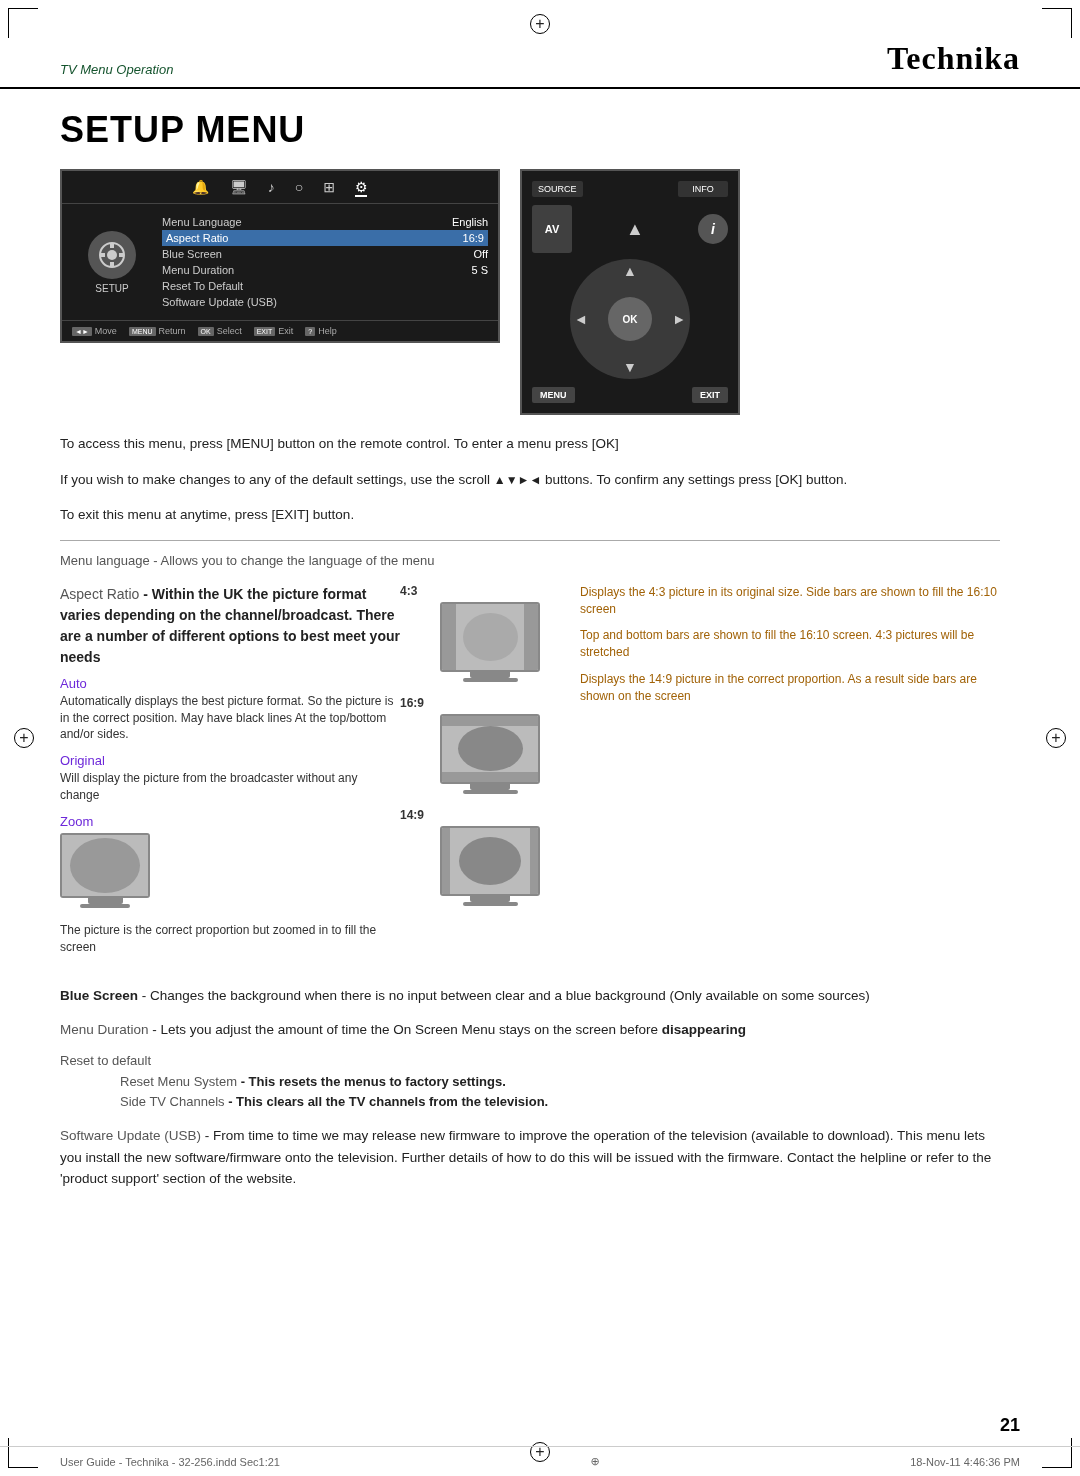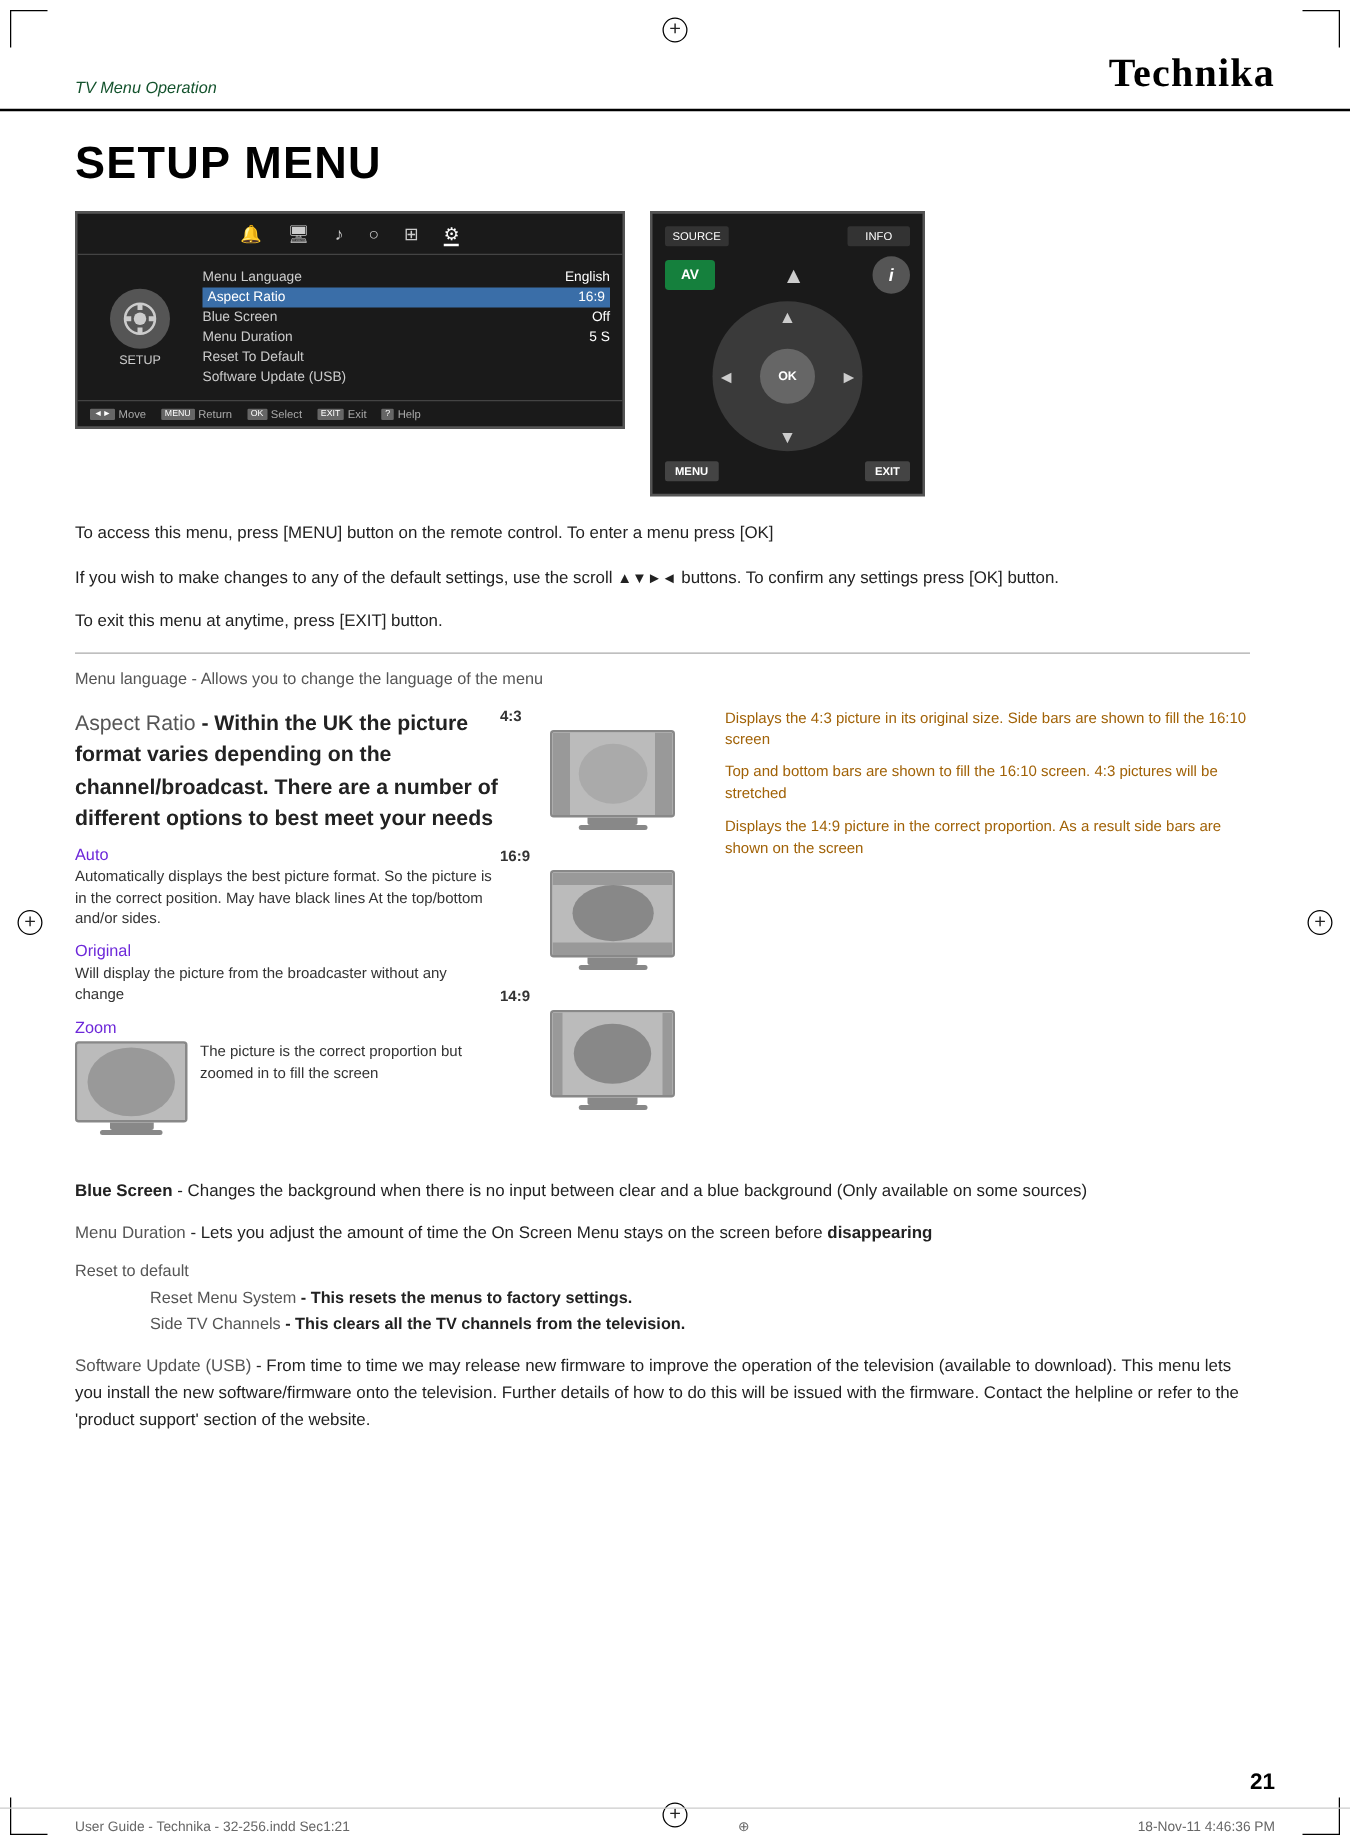--- a/index.html
+++ b/index.html
@@ -191,25 +191,25 @@
     .remote-source-btn, .remote-info-btn {
       background: #333;
       color: #fff;
       font-size: 9px;
       padding: 3px 6px;
       border-radius: 2px;
       text-align: center;
       min-width: 50px;
     }
     .remote-av-btn {
-      background: #15803d;
+      background: #404040;
       color: #fff;
       font-size: 11px;
       font-weight: bold;
-      width: 40px; height: 24px;
+      width: 40px; height: 48px;
       border-radius: 3px;
       display: flex; align-items: center; justify-content: center;
     }
     .remote-info-icon {
       background: #555;
       color: #fff;
       font-style: italic;
       font-weight: bold;
       width: 30px; height: 30px;
       border-radius: 50%;
@@ -313,21 +313,21 @@
       gap: 10px;
     }
     .aspect-ratio-right {
       flex: 1;
       display: flex;
       flex-direction: column;
       gap: 10px;
     }
 
     .aspect-title {
-      font-size: 17px;
+      font-size: 14px;
       margin-bottom: 8px;
       line-height: 1.5;
     }
     .aspect-title strong { font-weight: bold; }
 
     .auto-section, .original-section, .zoom-section {
       margin-bottom: 10px;
     }
     .option-label {
       font-size: 13px;
@@ -455,20 +455,21 @@
       align-items: center;
       font-size: 12px;
     }
 
     
     .zoom-diagram-row {
       display: flex;
       align-items: flex-start;
       gap: 10px;
       margin-top: 4px;
+      flex-direction: column;
     }
 
     
     .bottom-section {
       margin-bottom: 12px;
       font-size: 13.5px;
       line-height: 1.6;
     }
     .bottom-section strong { font-weight: bold; }
 

